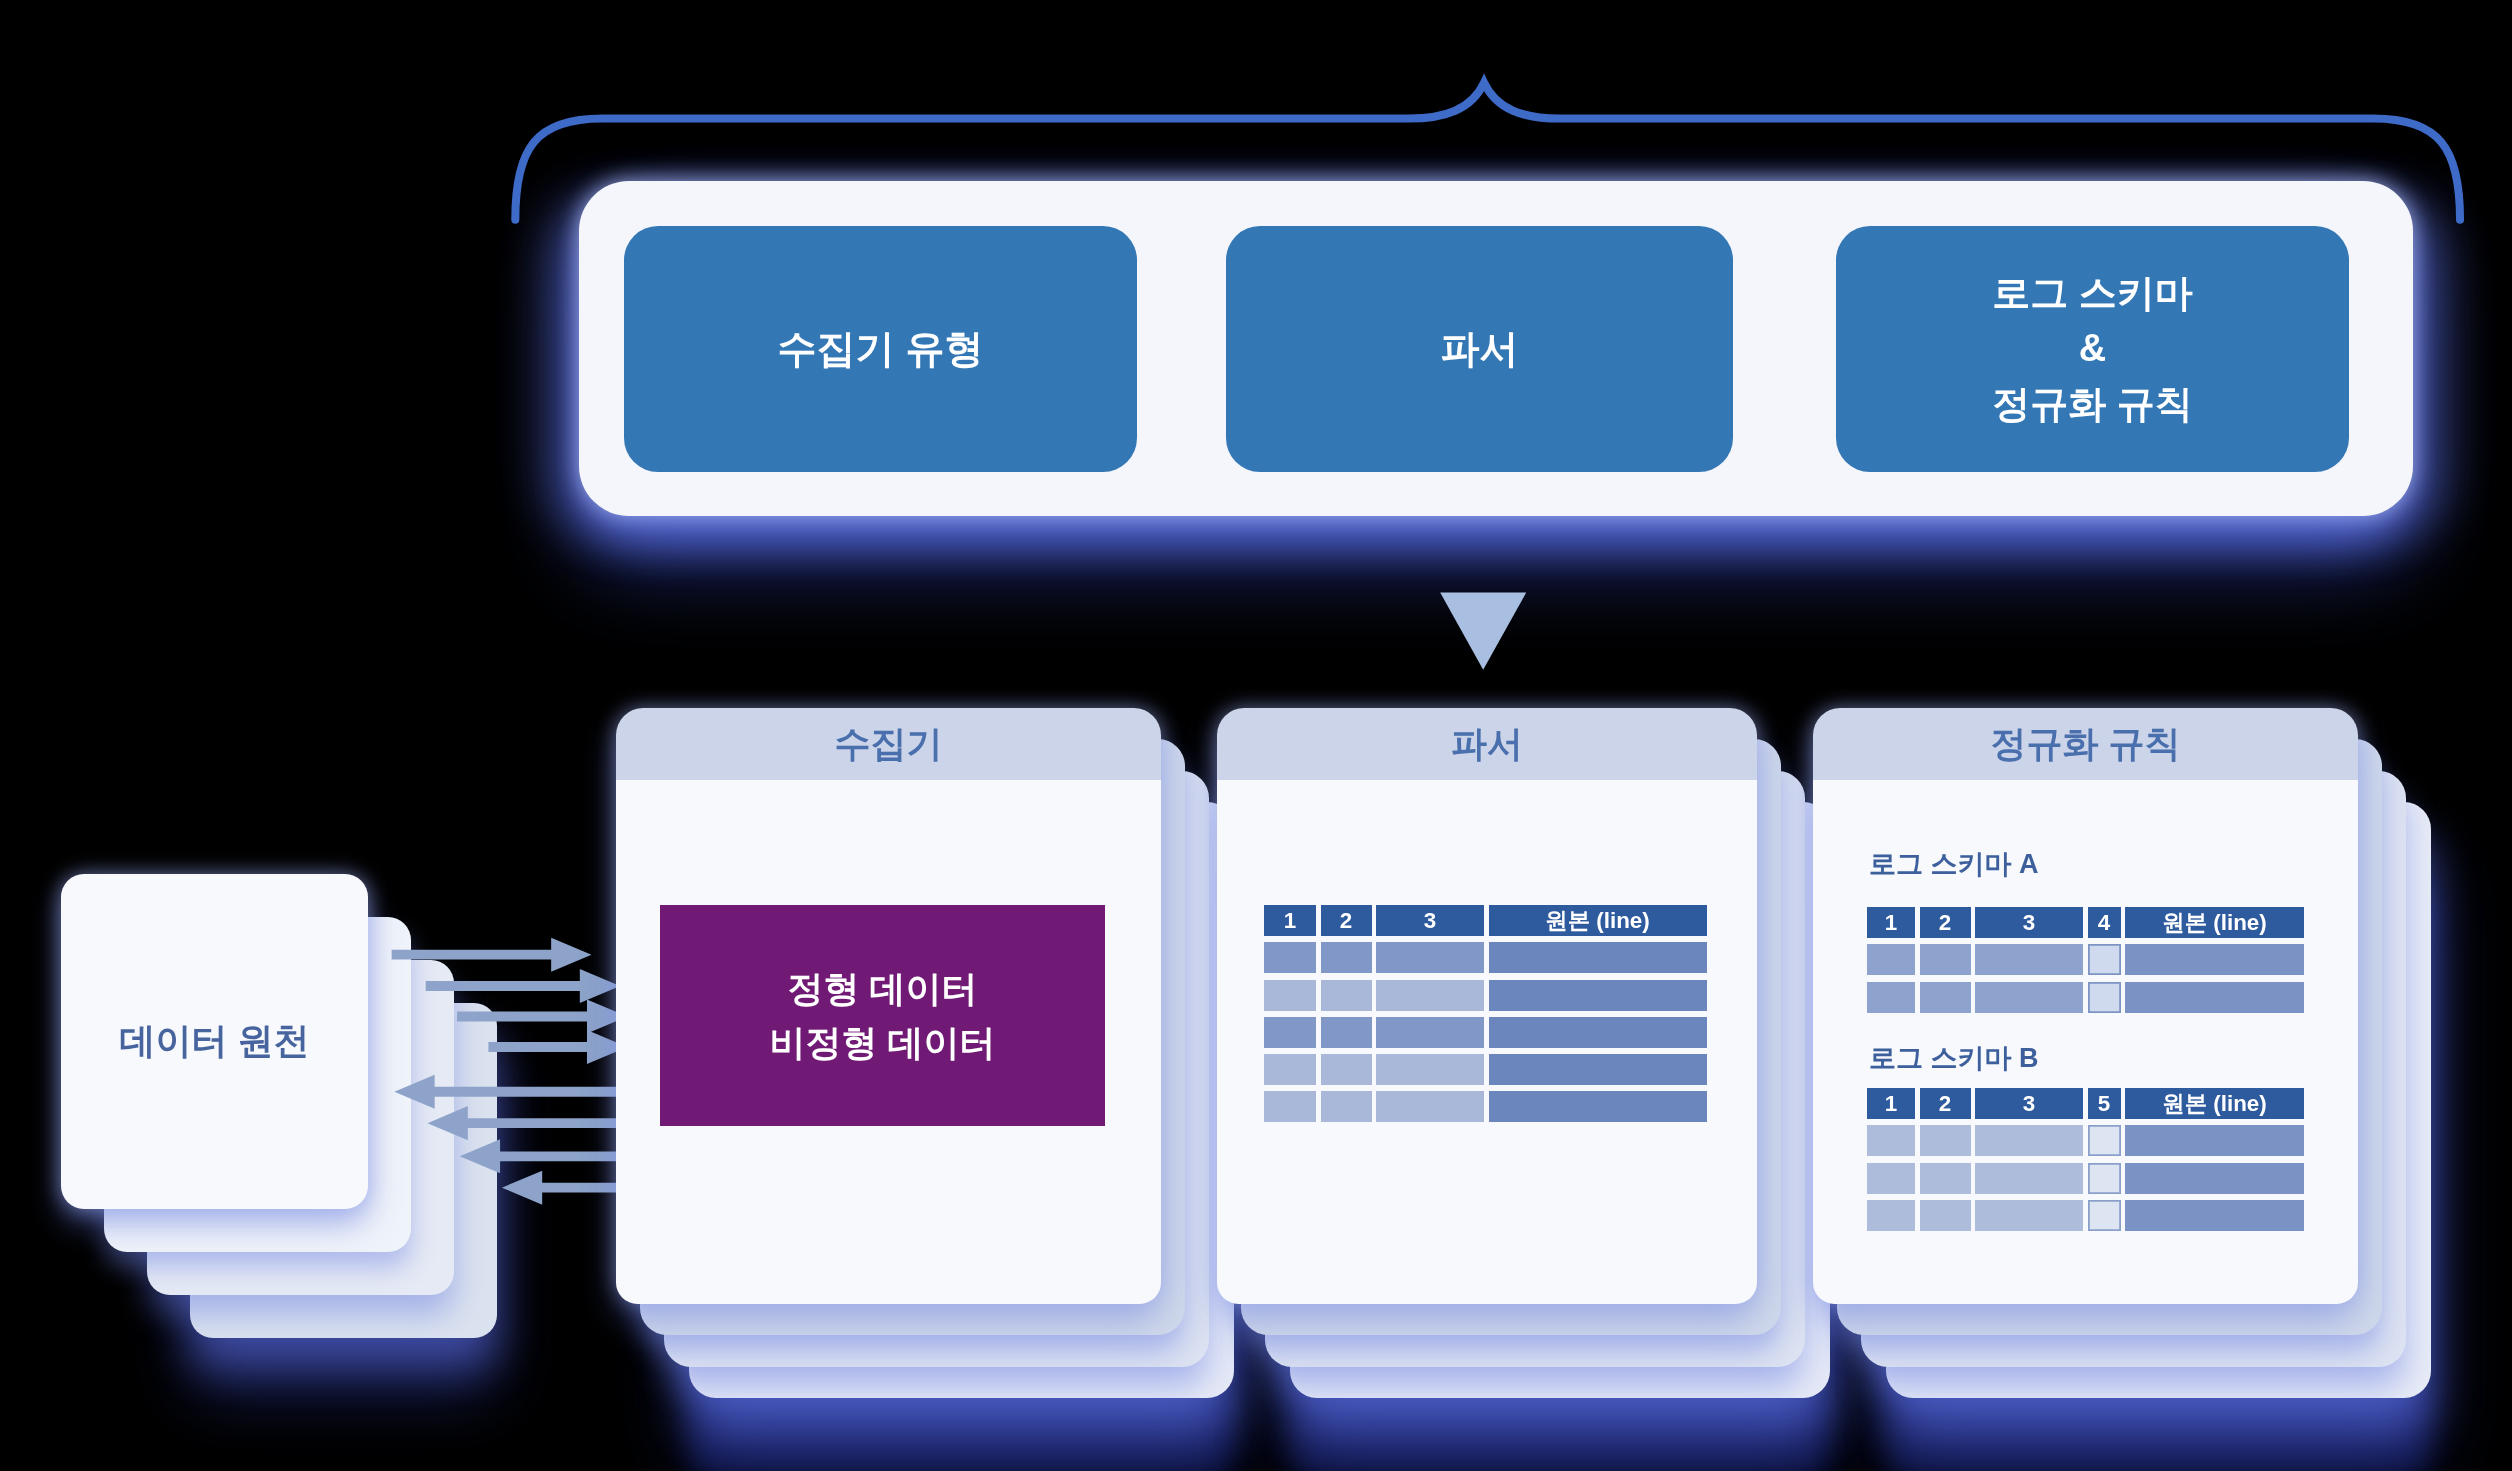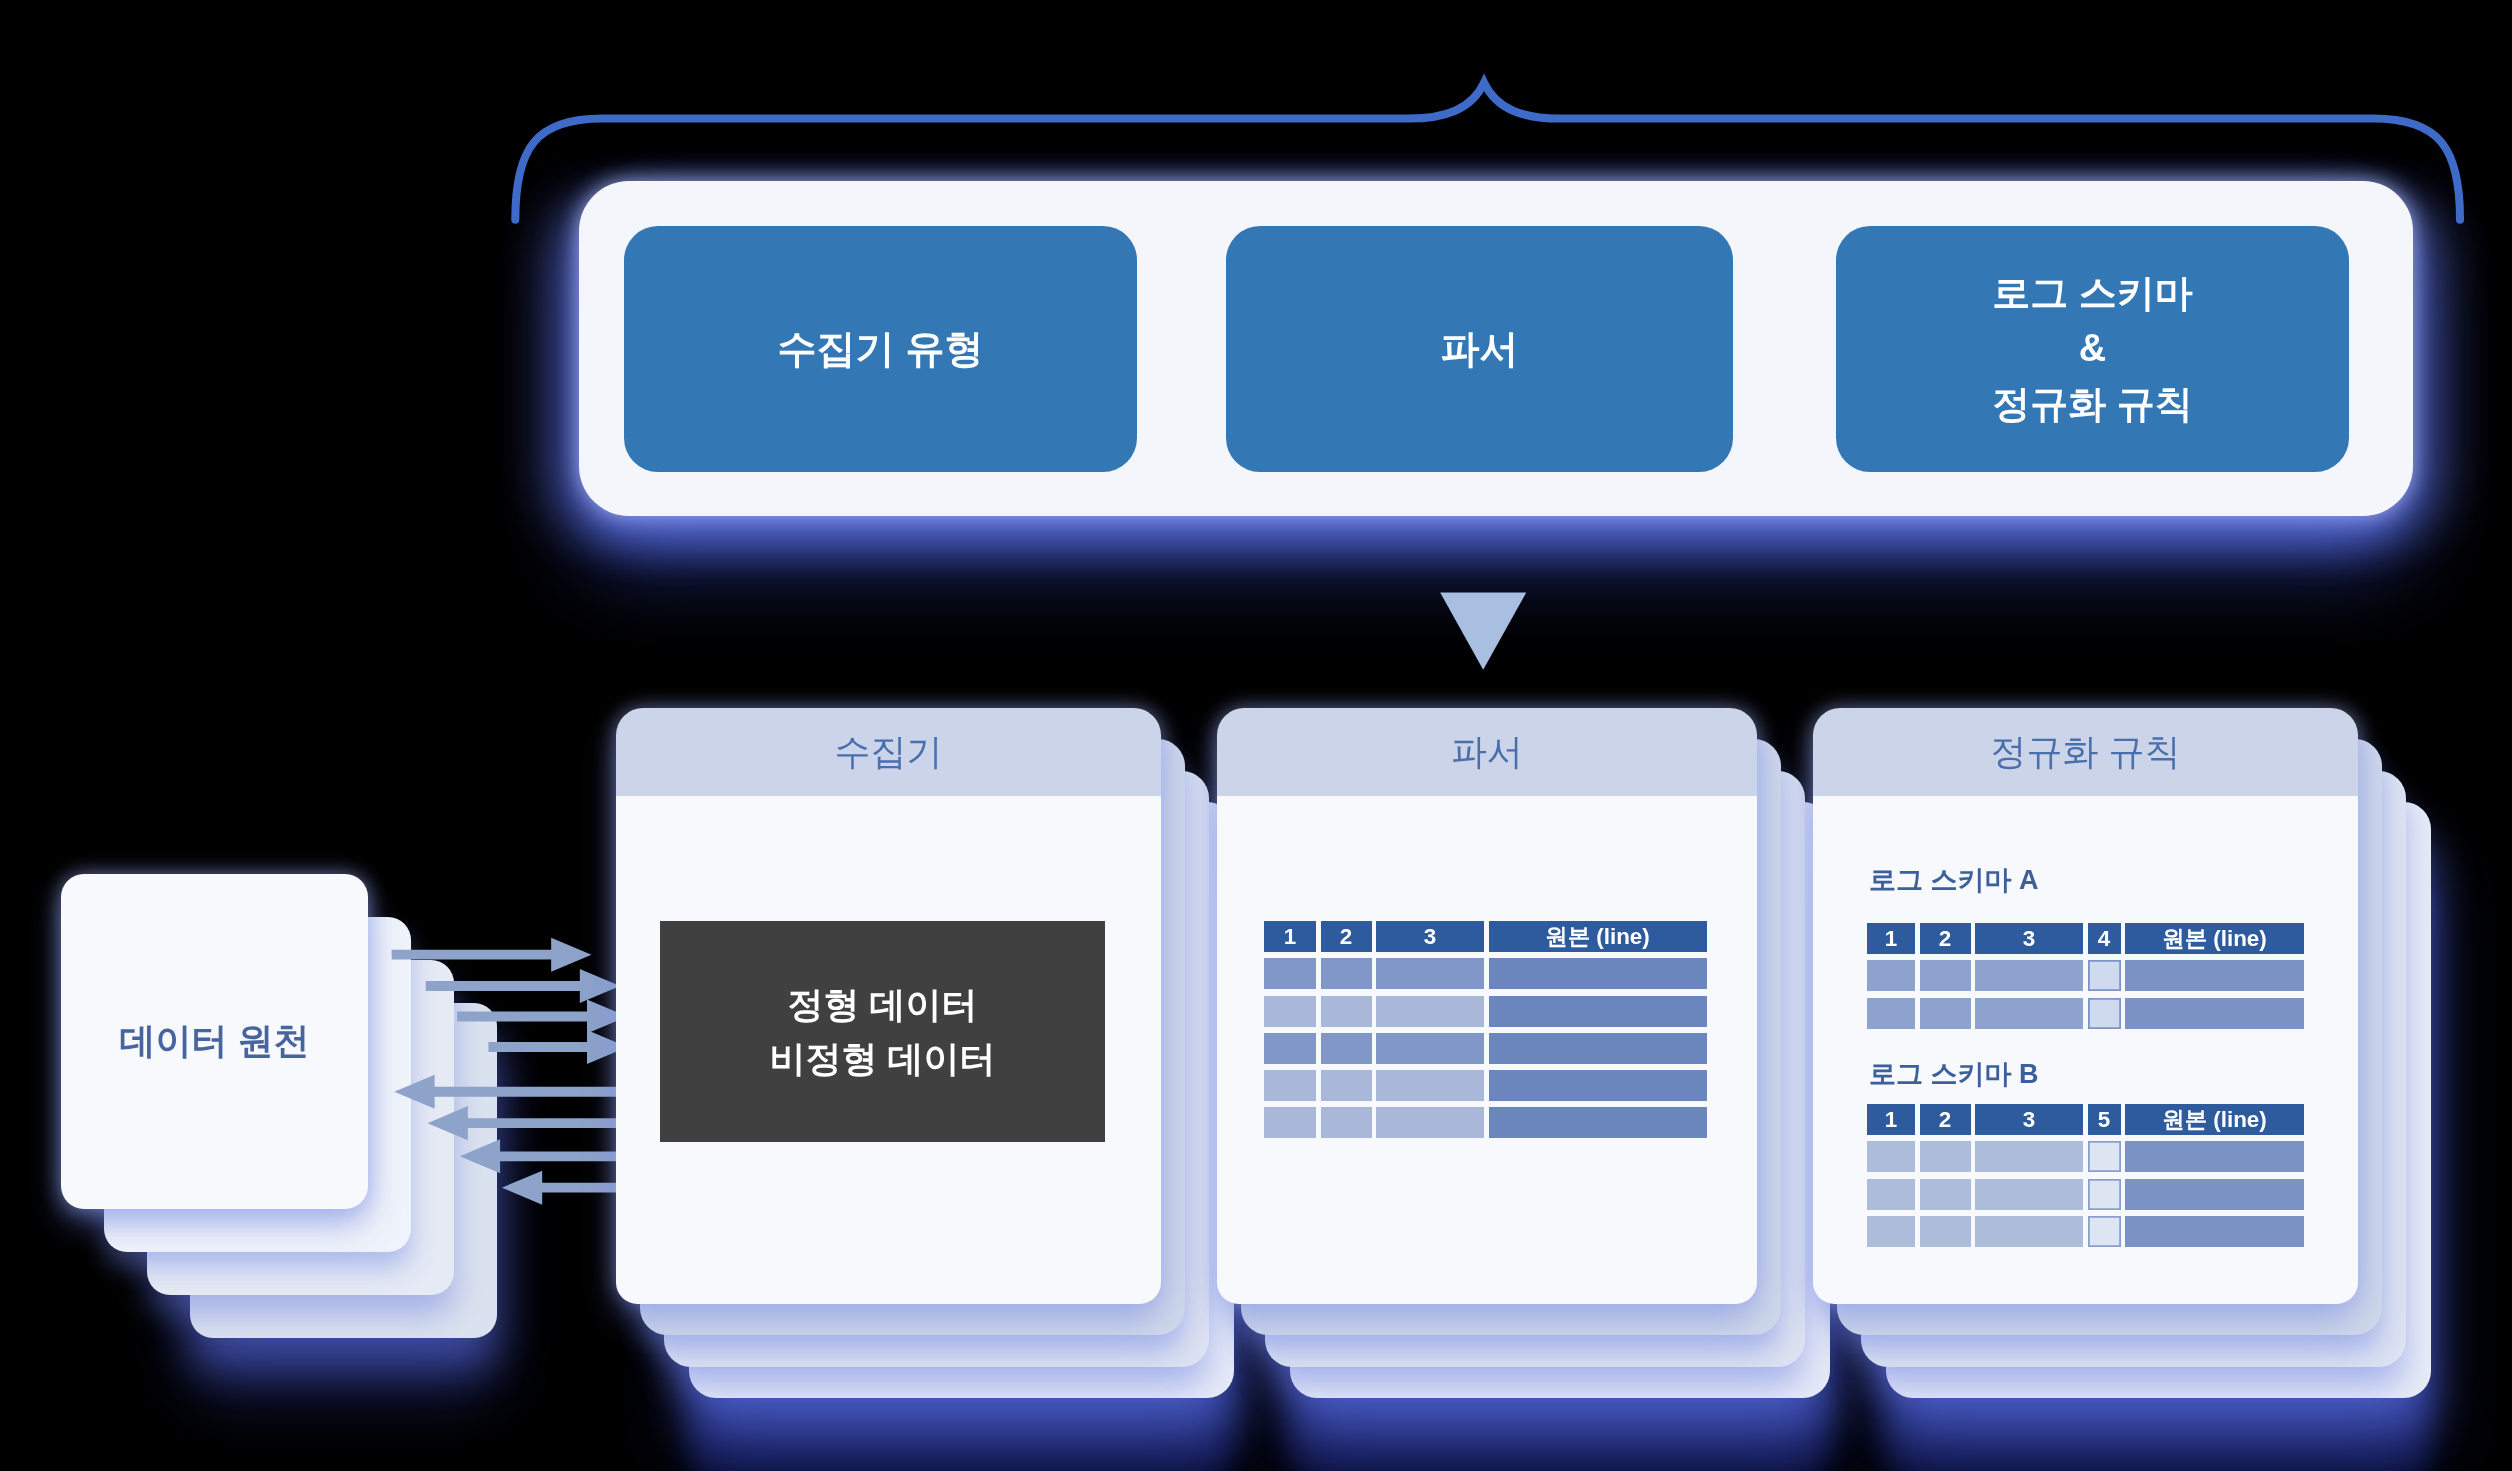--- a/index.html
+++ b/index.html
@@ -52,28 +52,28 @@
   .page{position:absolute; width:100%; height:100%; border-radius:27px;}
   .page.p3{left:73px; top:94px; background:#e9edf7;
     box-shadow:0 30.5px 43px rgba(92,112,225,.6), 0 61px 72px rgba(62,82,215,.4), 0 82px 27px rgba(50,70,225,.28);}
   .page.p2{left:48px; top:63px; background:#dde3f1; box-shadow:0 21.5px 32px rgba(100,120,225,.45);}
   .page.p1{left:24px; top:31px; background:#cfd8ea; box-shadow:0 18px 27px rgba(110,130,228,.45);}
   .card{
     position:absolute; inset:0; display:flex; flex-direction:column; border-radius:27px;
     box-shadow:0 0 20px rgba(160,175,240,.55), 0 16px 34px rgba(100,120,220,.45);
   }
   .panel-header{
-    height:88px; background:#cbd4e8; border-radius:27px 27px 0 0;
+    height:72px; background:#cbd4e8; border-radius:27px 27px 0 0;
     display:flex; align-items:center; justify-content:center;
-    color:#4a6fad; font-size:36px; font-weight:400;
+    color:#4a6fad; font-size:36px; font-weight:700;
   }
   .panel-body{flex:1; background:#f7f9fd; border-radius:0 0 21.5px 21.5px; position:relative;}
   
   #collector-box{
-    position:absolute; left:44px; top:125px; width:445px; height:221px; background:#404040;
+    position:absolute; left:44px; top:125px; width:445px; height:221px; background:#701a75;
     display:flex; align-items:center; justify-content:center; text-align:center;
     color:#fff; font-size:36px; font-weight:700; line-height:1.5;
   }
   
   .log-table{display:grid; gap:6.3px 4.5px; grid-auto-rows:31px; position:absolute;}
   #parser-table{left:47px; top:125px;}
   #schema-a-table{left:54px; top:127px;}
   #schema-b-table{left:54px; top:308px;}
   .log-table .th{
     display:flex; align-items:center; justify-content:center;

